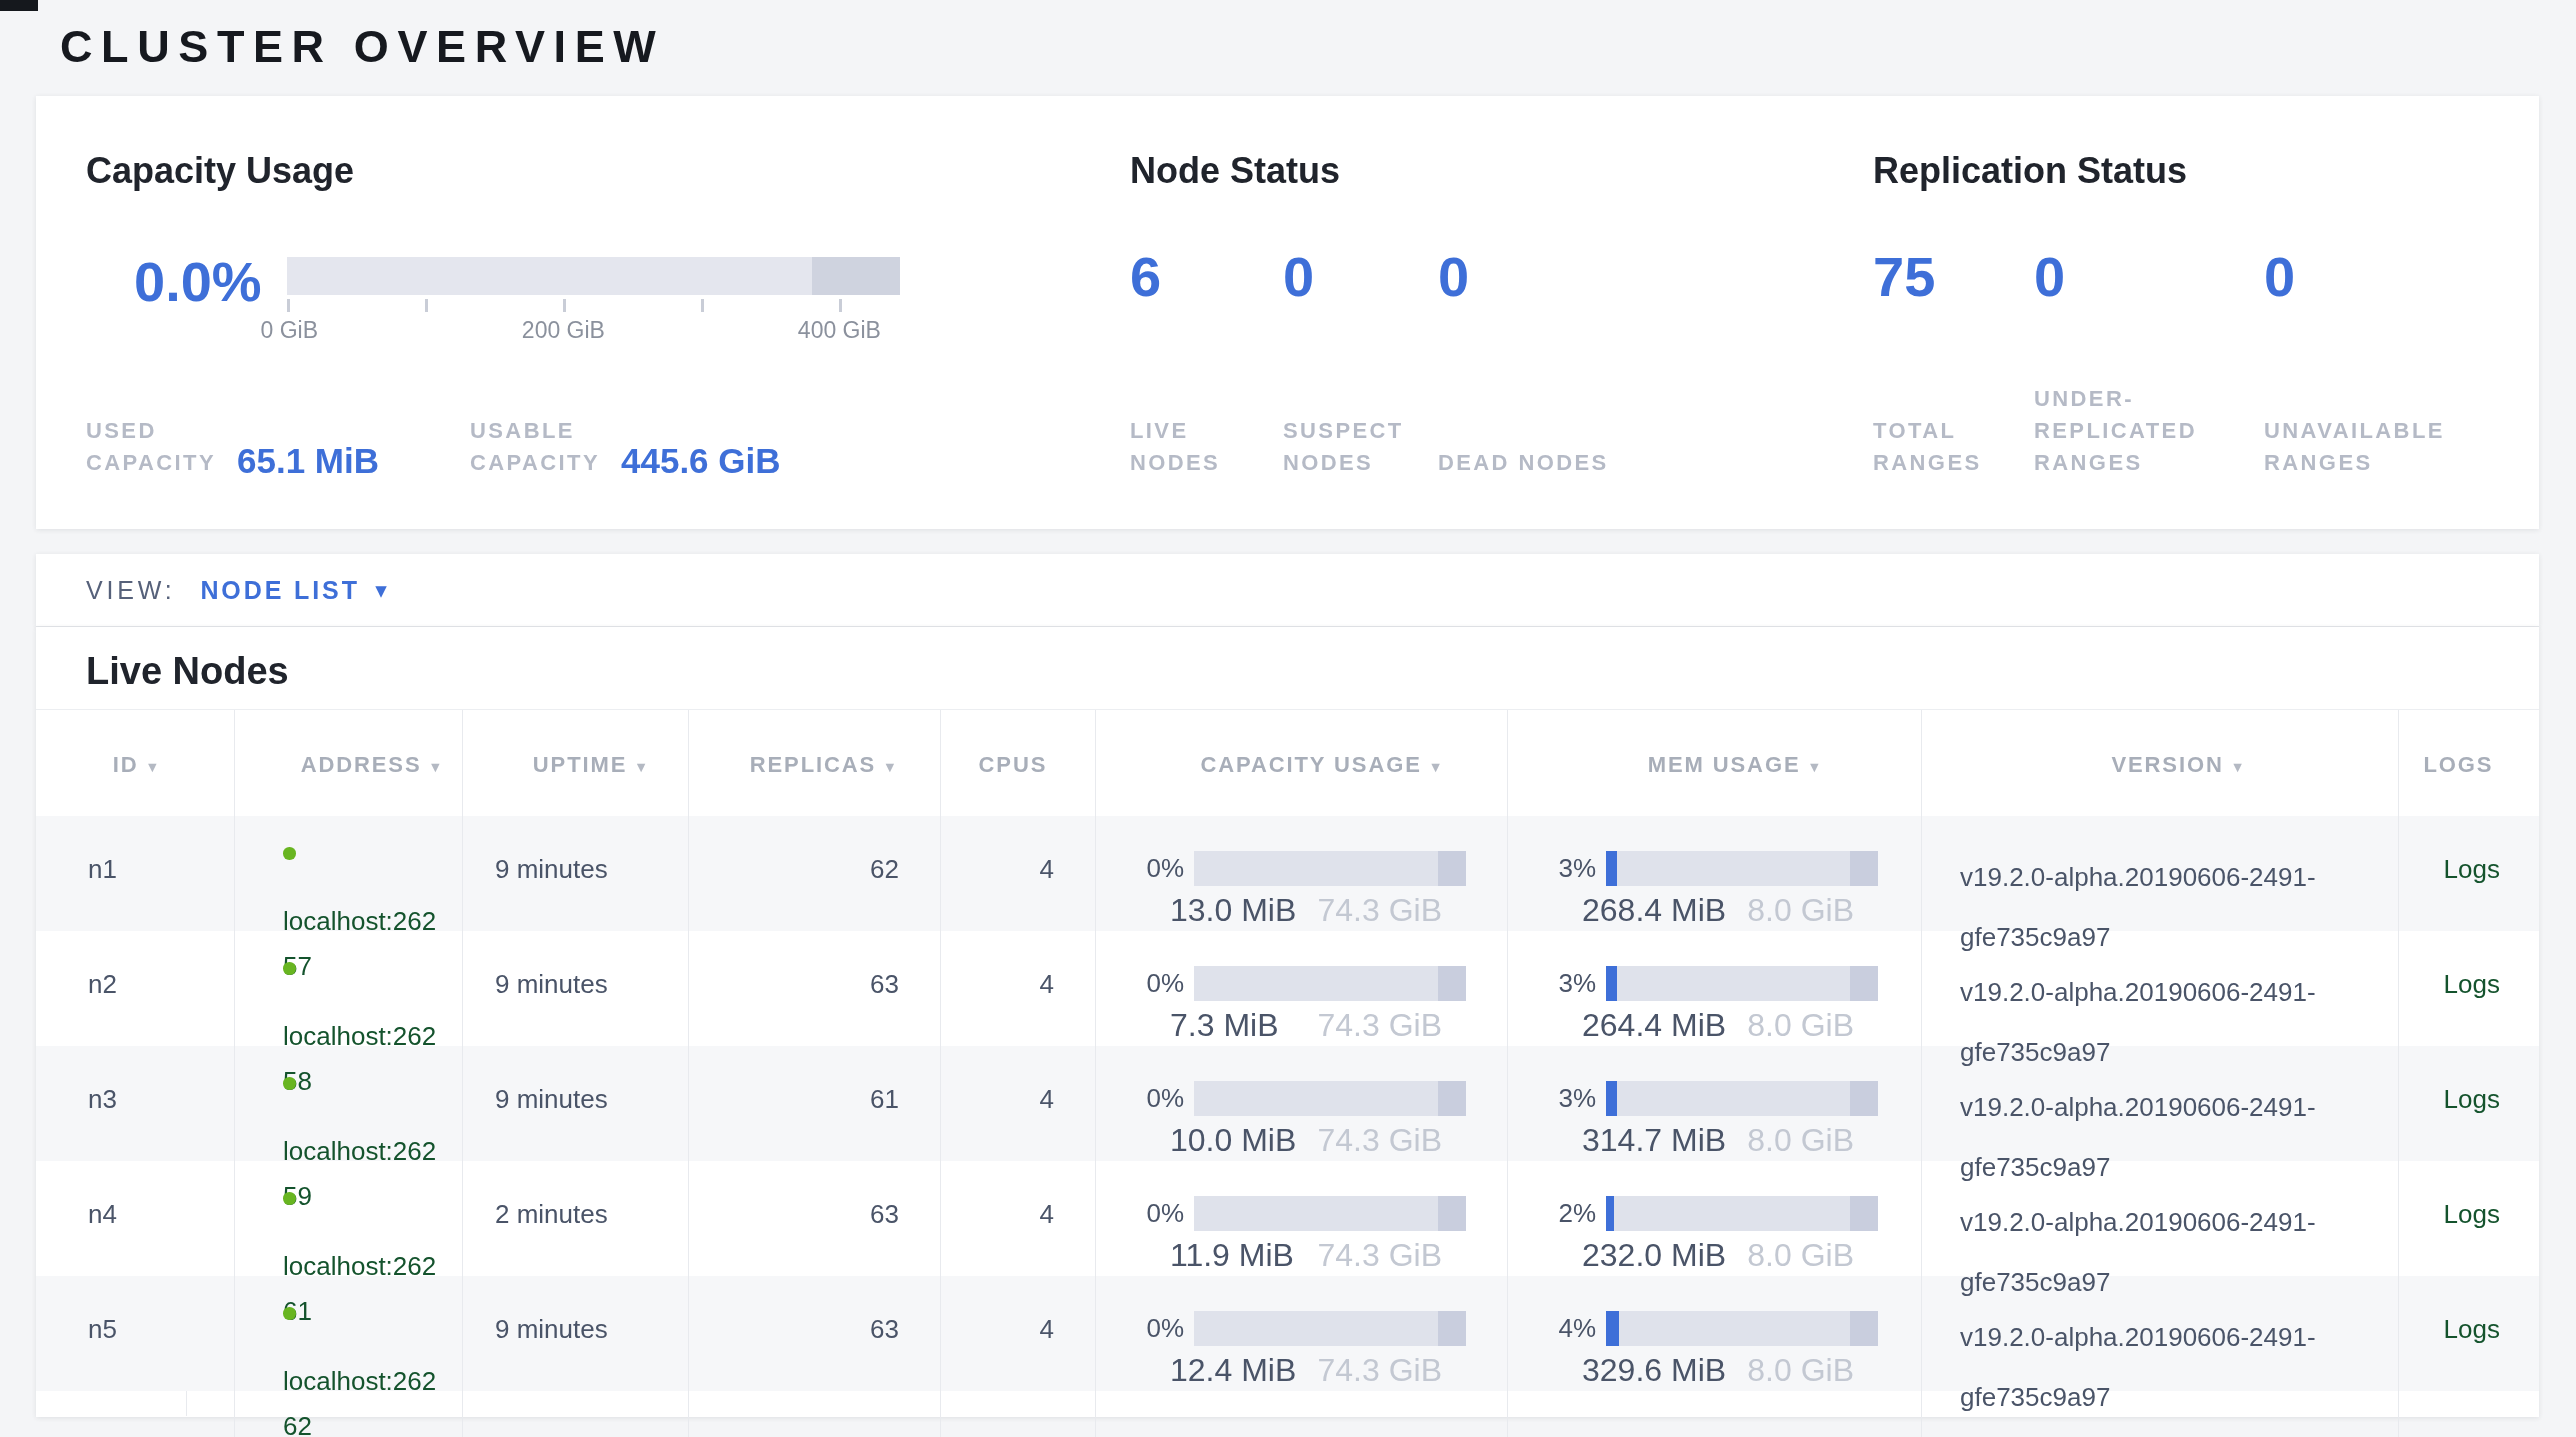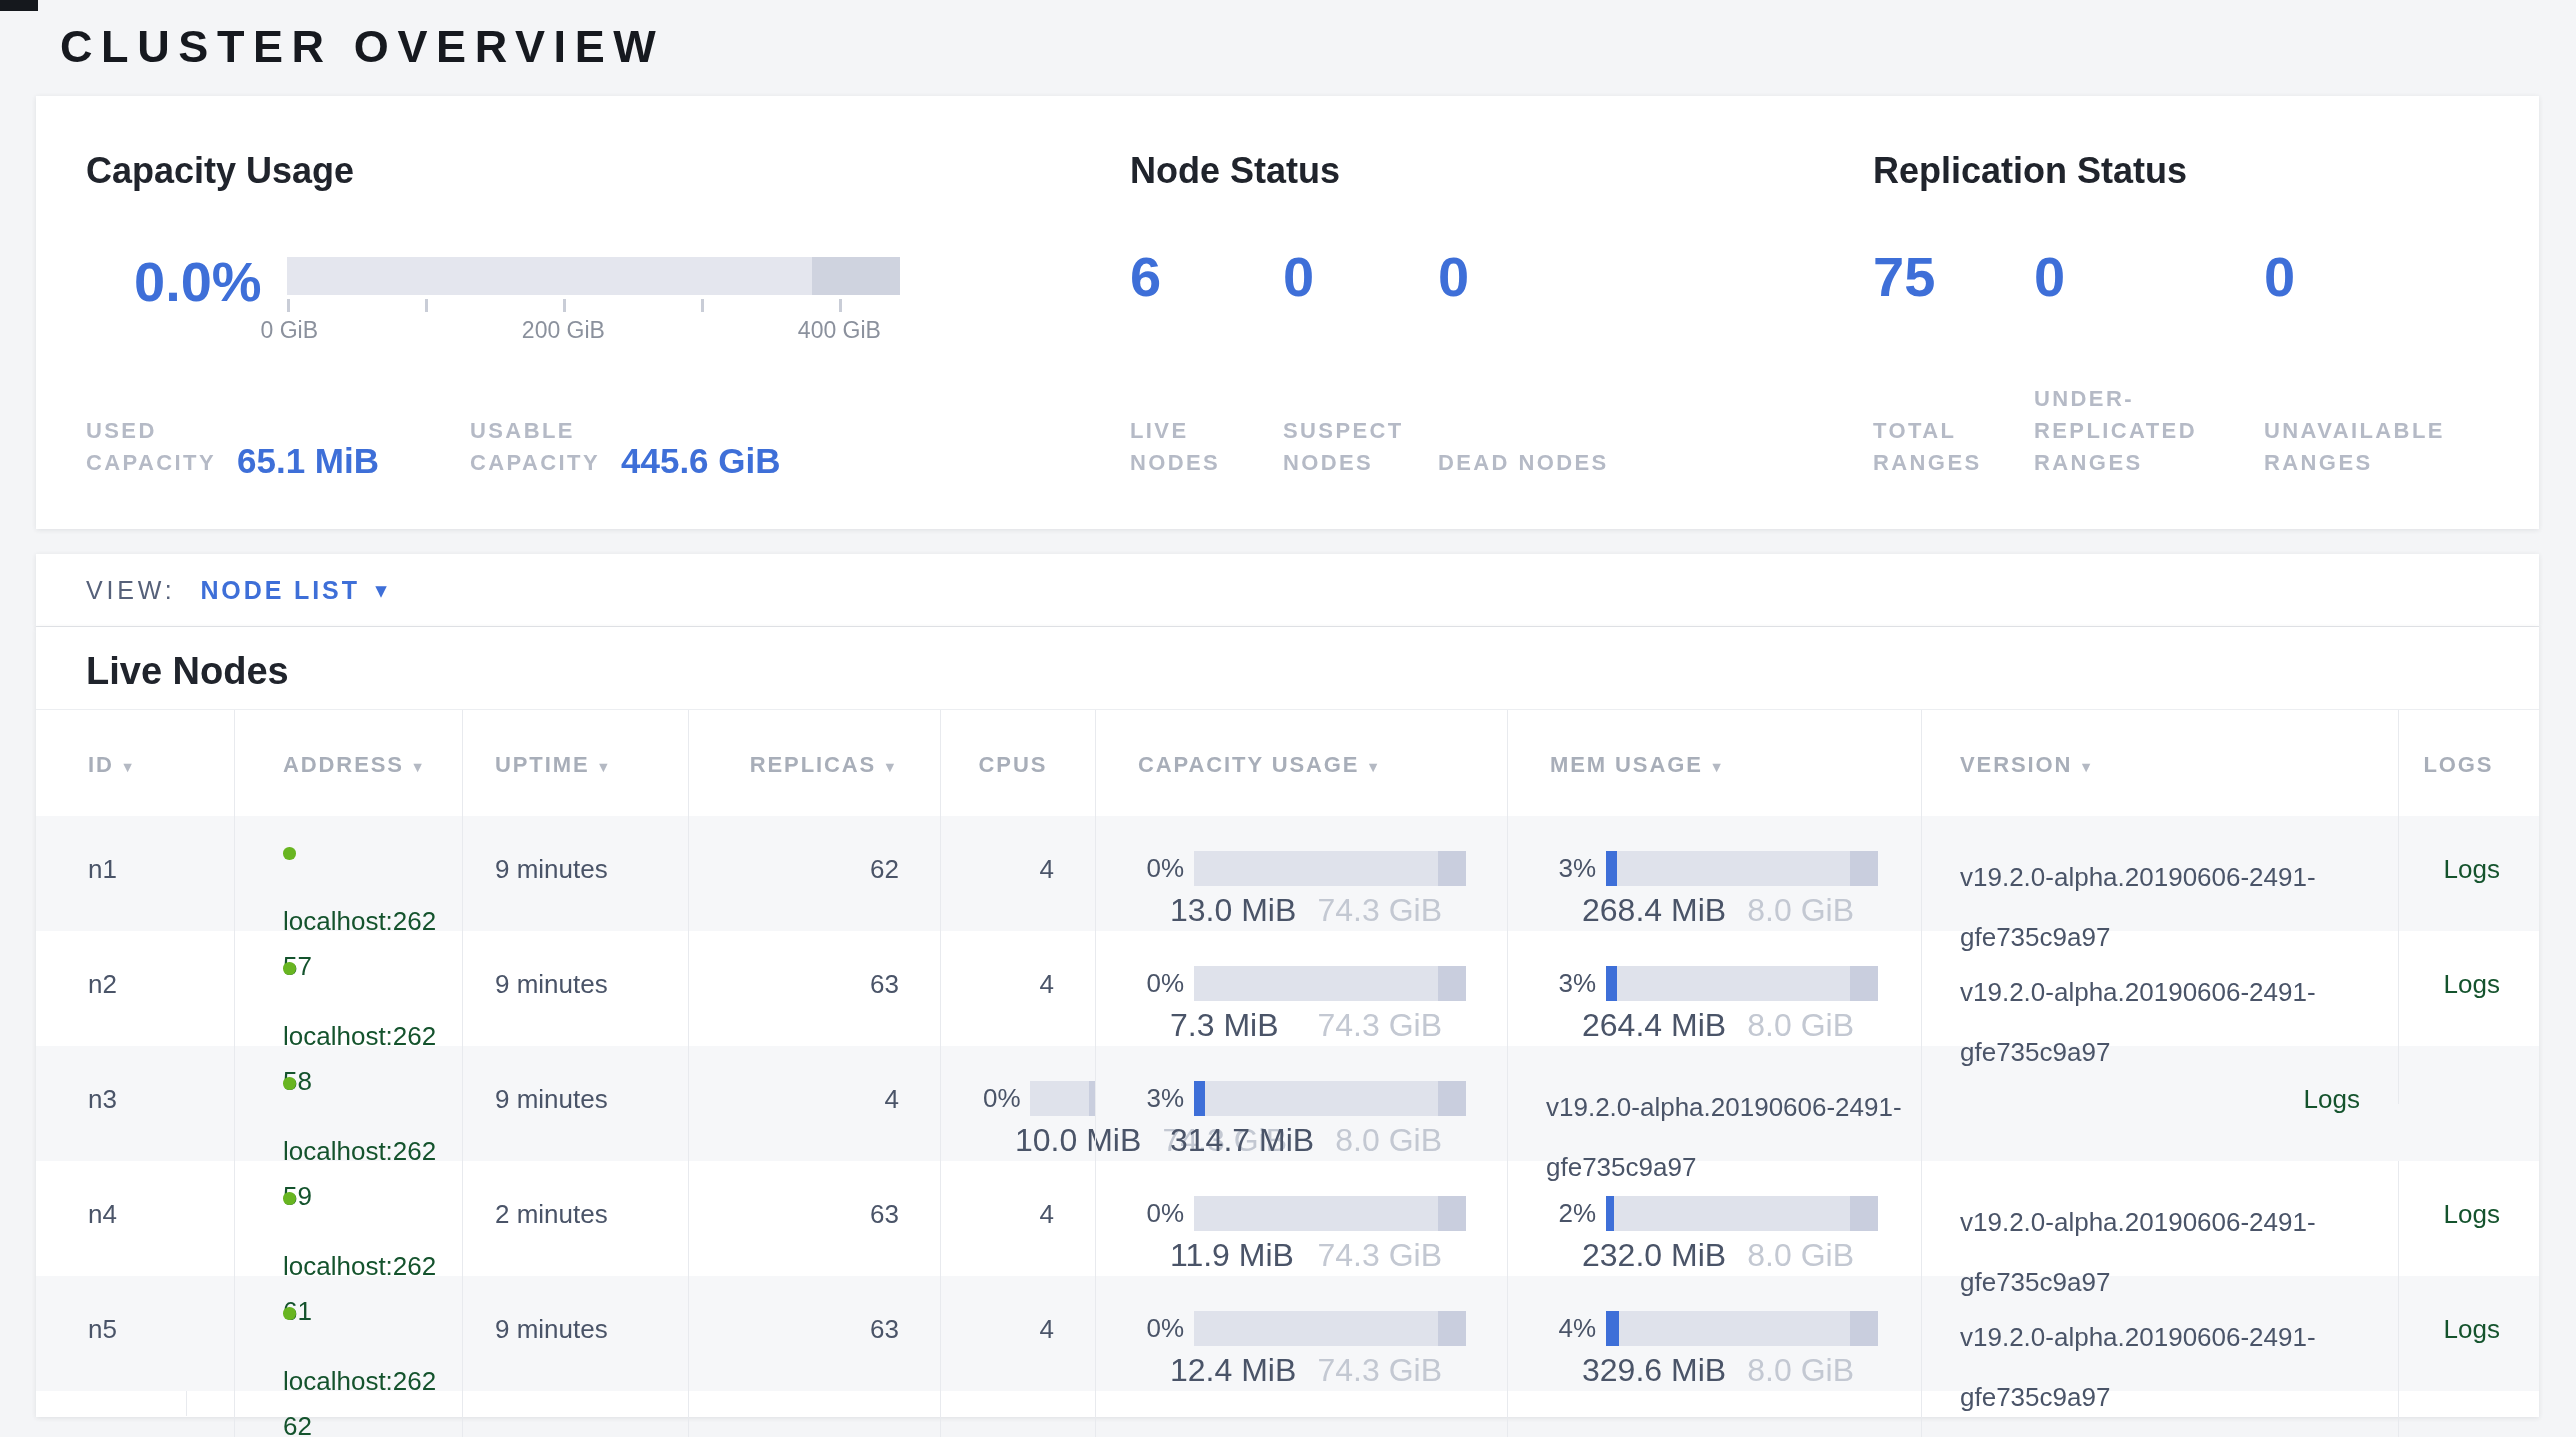--- a/index.html
+++ b/index.html
@@ -68,21 +68,21 @@
   .view-value { font-size: 25px; letter-spacing: 2.9px; color: #3e6fd8; font-weight: 600; }
   .view-caret { font-size: 23px; color: #3e6fd8; margin-left: 15.3px; line-height: 19px; }
 
   
   .table-panel { top: 627px; height: 790px; }
   .table-title { font-size: 38px; font-weight: 700; color: #20242c; padding: 23px 0 0 50px; height: 82px; }
   .grid-row { display: grid; grid-template-columns: 150px 276px 226px 252px 155px 412px 414px 477px 140px; }
   .thead { height: 107px; border-top: 1.9px solid #eceef1; }
   .th {
     font-size: 22px; letter-spacing: 1.9px; color: #a8aeb9; font-weight: 600;
-    padding-top: 42px; white-space: nowrap; cursor: pointer;
+    padding-top: 42px; white-space: nowrap; cursor: pointer; text-align: center;
   }
   .sort { font-size: 14.4px; color: #b4b9c3; margin-left: 6.7px; }
   .cell, .th { border-left: 1.9px solid #e8eaee; }
   .grid-row > :first-child { border-left: none; }
   .trow { height: 115px; }
   .trow.odd { background: #f6f7f9; }
   .trow.even { background: #ffffff; }
   .cell { font-size: 26px; color: #4a5468; padding-top: 31px; line-height: 45px; }
 
   .c1 { padding-left: 52px; } .c2 { padding-left: 48px; margin-left: 48px; } .c3 { padding-left: 32px; }
@@ -286,20 +286,21 @@
     <div class="cell c8">
         <div class="version-text">v19.2.0-alpha.20190606-2491-gfe735c9a97</div>
       </div>
     <div class="cell c9"><a class="link">Logs</a></div>
   </div>
 
   <div class="grid-row trow odd">
     <div class="cell c1">n3</div>
     <div class="cell c2"><span class="live-dot"></span><a class="link addr-link">localhost:26259</a></div>
     <div class="cell c3">9 minutes</div>
+    <div class="cell c4">61</div>
     <div class="cell c5">4</div>
     <div class="cell c6 usage-cell">
       <div class="usage-line">
           <span class="usage-pct">0%</span>
         <span class="row-bar">
             <span class="dark-seg"></span>
             <span class="fill" style="width: 0%;"></span>
           </span>
         </div>
       <div class="usage-labels">

